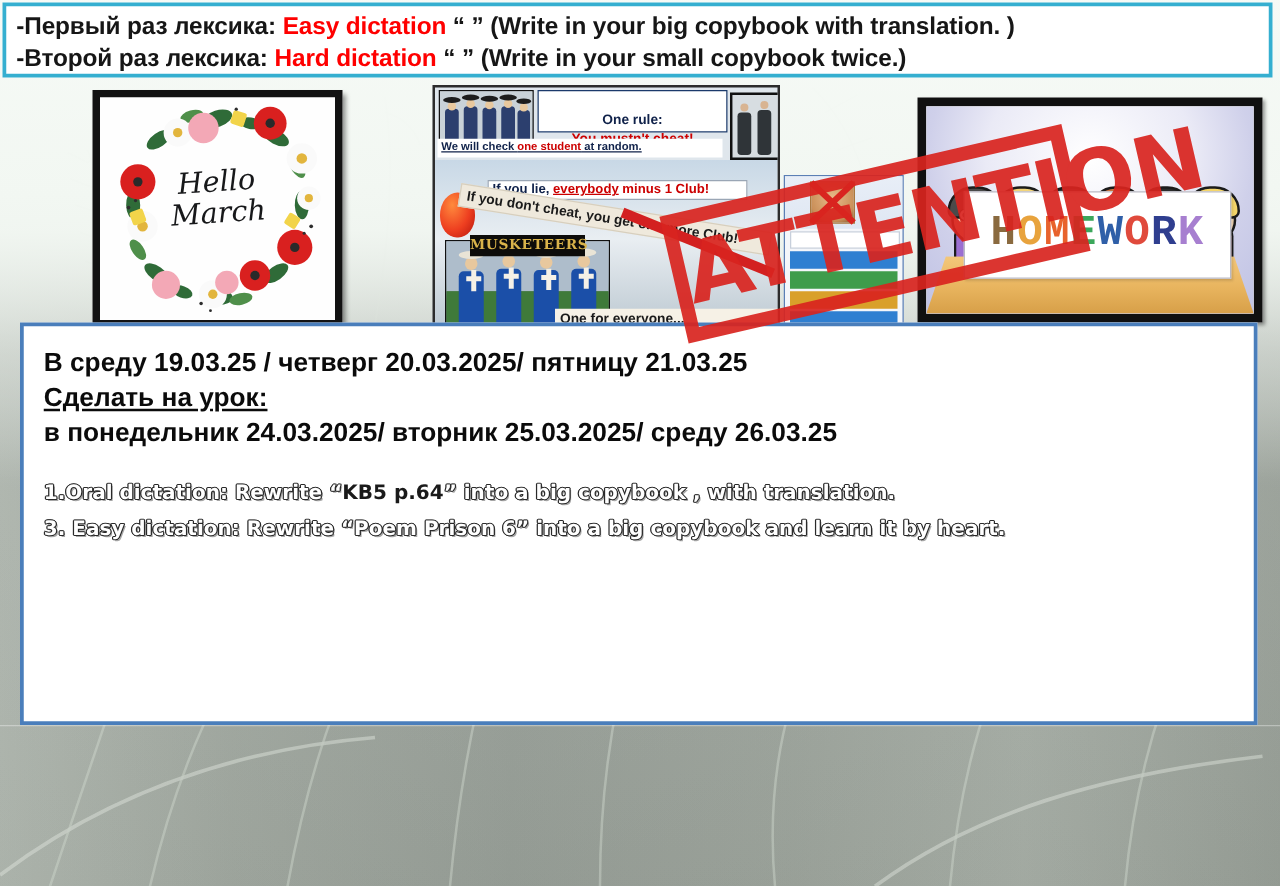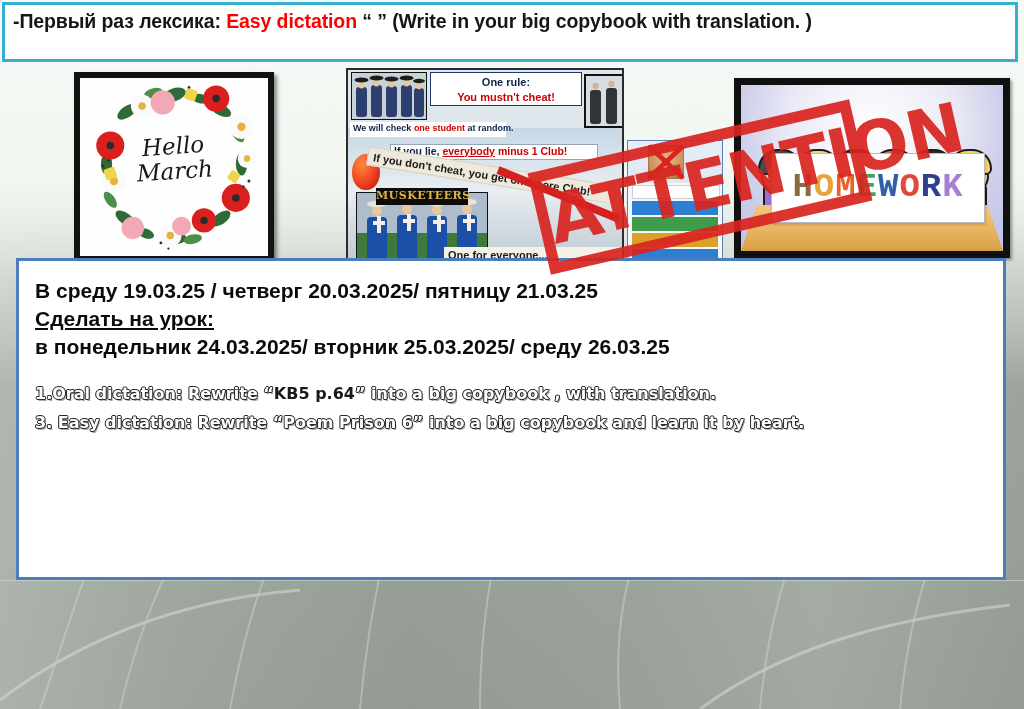--- a/index.html
+++ b/index.html
@@ -124,21 +124,21 @@
   .c-rule {
     position: absolute;
     left: 82px; top: 2px;
     width: 152px; height: 34px;
     background: #ffffff;
     border: 1px solid #1b3a6b;
     text-align: center;
     font-size: 11px;
     font-weight: bold;
     line-height: 15px;
-    padding-top: 2px;
+    padding-top: 16px;
     box-sizing: border-box;
   }
   .c-rule .one { color: #10224a; }
   .c-rule .two { color: #CC0000; }
   .photo-mus1 {
     position: absolute;
     left: 3px; top: 2px; width: 74px; height: 46px;
     border: 1px solid #111;
     background: linear-gradient(180deg,#cfd7dd 0%,#8e9aa6 50%,#5d6b77 100%);
     overflow: hidden;
@@ -409,20 +409,23 @@
       <path d="M660 90 l 26 -14 M670 120 l 28 -10 M680 152 l 26 -6"></path>
     </g>
   </svg>
   <div class="bg-haze"></div>
   <div class="thin-rule"></div>
 
   <div class="header-box">
     <div class="header-line">
       <span>-Первый раз лексика: </span><span class="hl-red">Easy dictation</span><span> “  ” (Write in your big copybook with translation. )</span>
     </div>
+    <div class="header-line">
+      <span>-Второй раз лексика: </span><span class="hl-red">Hard dictation</span><span> “  ” (Write in your small copybook twice.)</span>
+    </div>
   </div>
 
   <div class="pic wreath">
     <div class="wreath-inner">
       <svg viewBox="0 0 200 190" width="100%" height="100%">
         <g>
 
           <g fill="#2f6b38">
             <ellipse cx="100" cy="18" rx="13" ry="7" transform="rotate(-18 100 18)"></ellipse>
             <ellipse cx="150" cy="34" rx="12" ry="6" transform="rotate(28 150 34)"></ellipse>
@@ -552,21 +555,21 @@
         </g>
         <g fill="#d8b492">
           <circle cx="9.5" cy="10" r="3.2"></circle>
             <circle cx="25.5" cy="8" r="3.2"></circle>
           <circle cx="41.5" cy="9" r="3.2"></circle>
             <circle cx="56" cy="10" r="3"></circle>
         </g>
       </svg>
     </div>
 
-    <div class="c-cap" style="left:2px; top:52px; width:156px; height:15px;">
+    <div class="c-cap" style="left:2px; top:41px; width:228px; height:15px;text-decoration:underline;">
       <span>We will check </span><span class="red">one student</span><span> at random.</span>
     </div>
 
     <div class="c-cap" style="left:42px; top:74px; width:208px; height:16px; border:1px solid #9aa6b5; font-size:10.5px;">
       <span>If you lie, </span><span class="red ul">everybody</span><span class="red"> minus 1 Club!</span>
     </div>
 
     <div class="egg"></div>
 
     <div class="diag-banner">If you don't cheat, you get one more Club!</div>

